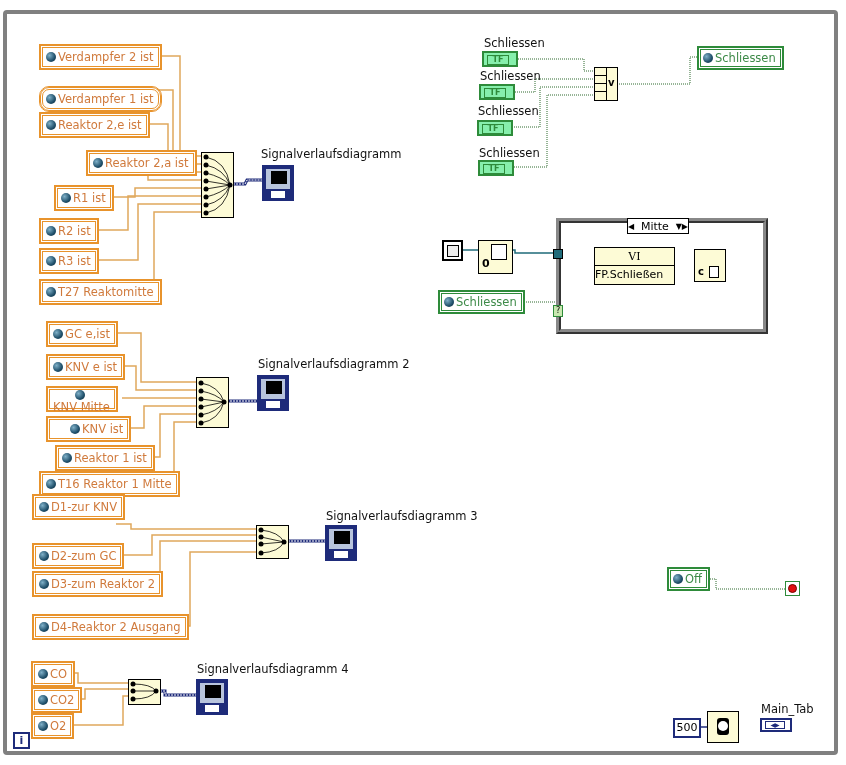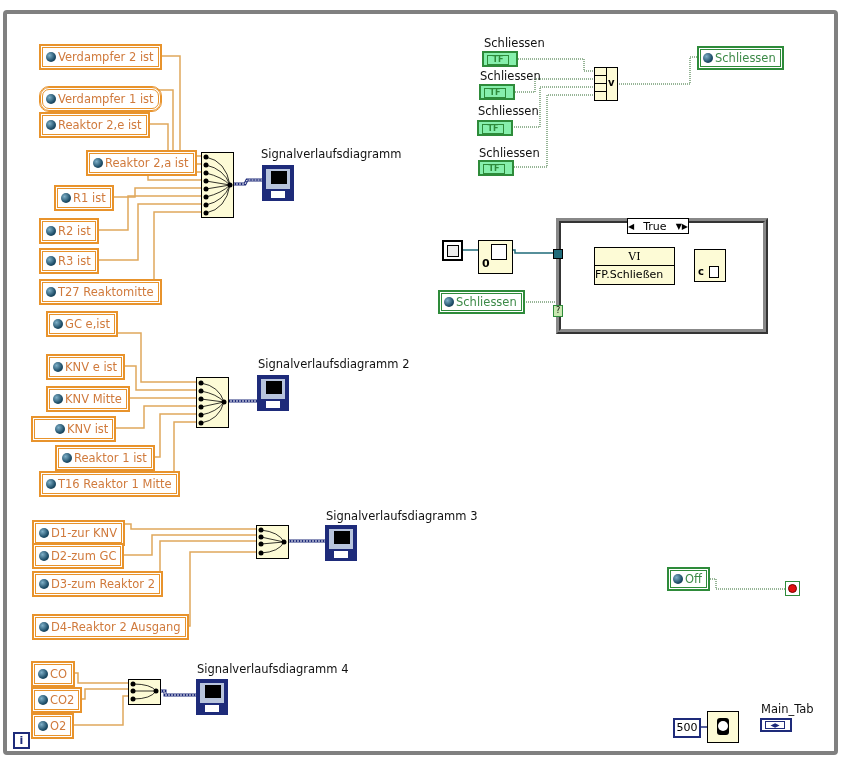--- a/index.html
+++ b/index.html
@@ -153,33 +153,33 @@
   </svg>
 </div>
 <div class="label" style="left:261px;top:147px;">Signalverlaufsdiagramm</div>
 <div class="chart-term" style="left:262px;top:165px;">
     <div class="inner">
       <div class="screen"></div>
     </div>
     <div class="foot"></div>
   </div>
 
-<div class="ovar" style="left:47px;top:312px;">
+<div class="ovar" style="left:47px;top:322px;">
     <span class="globe"></span>
     <span>GC e,ist</span>
   </div>
 <div class="ovar" style="left:47px;top:355px;">
     <span class="globe"></span>
     <span>KNV e ist</span>
   </div>
-<div class="ovar" style="left:47px;top:387px;">
+<div class="ovar" style="left:47px;top:387px;flex-direction:column;">
     <span class="globe"></span>
     <span>KNV Mitte</span>
   </div>
-<div class="ovar" style="left:32px;top:417px;padding-left:20px;">
+<div class="ovar" style="left:47px;top:417px;padding-left:20px;">
     <span class="globe"></span>
     <span>KNV ist</span>
   </div>
 <div class="ovar" style="left:56px;top:446px;">
     <span class="globe"></span>
     <span>Reaktor 1 ist</span>
   </div>
 <div class="ovar" style="left:40px;top:472px;">
     <span class="globe"></span>
     <span>T16 Reaktor 1 Mitte</span>
@@ -207,21 +207,21 @@
   </svg>
 </div>
 <div class="label" style="left:258px;top:357px;">Signalverlaufsdiagramm 2</div>
 <div class="chart-term" style="left:257px;top:375px;">
     <div class="inner">
       <div class="screen"></div>
     </div>
     <div class="foot"></div>
   </div>
 
-<div class="ovar" style="left:33px;top:521px;">
+<div class="ovar" style="left:33px;top:495px;">
     <span class="globe"></span>
     <span>D1-zur KNV</span>
   </div>
 <div class="ovar" style="left:33px;top:544px;">
     <span class="globe"></span>
     <span>D2-zum GC</span>
   </div>
 <div class="ovar" style="left:33px;top:572px;">
     <span class="globe"></span>
     <span>D3-zum Reaktor 2</span>
@@ -329,21 +329,21 @@
   <div style="position:absolute;left:3px;top:3px;width:10px;height:10px;border:1px solid #000;background:#eee;"></div>
 </div>
 <div class="abs" style="left:478px;top:240px;width:33px;height:32px;background:#fdfbd6;border:1px solid #000;">
   <div style="position:absolute;left:12px;top:3px;width:14px;height:14px;border:1px solid #000;background:#fff;"></div>
   <div style="position:absolute;left:3px;top:16px;font-size:11px;font-weight:bold;">0</div>
 </div>
 
 <div class="abs" style="left:556px;top:218px;width:202px;height:106px;border:5px solid #888;border-style:ridge;background:#fff;"></div>
 <div class="abs" style="left:627px;top:218px;width:60px;height:14px;border:1px solid #000;background:#fff;display:flex;align-items:center;justify-content:space-between;font-size:11px;">
   <span style="font-size:8px;">◀</span>
-  <span>True</span>
+  <span>Mitte</span>
   <span style="font-size:8px;">▼▶</span>
 </div>
 <div class="abs" style="left:553px;top:249px;width:8px;height:8px;background:#1f6b7a;border:1px solid #000;"></div>
 <div class="abs" style="left:553px;top:305px;width:8px;height:10px;background:#c8e8b0;border:1px solid #2e8b3a;font-size:8px;line-height:10px;text-align:center;">?</div>
 
 <div class="abs" style="left:594px;top:247px;width:79px;height:36px;background:#fdfbd6;border:1px solid #000;">
   <div style="height:17px;border-bottom:1px solid #000;text-align:center;font-size:11px;font-family:'DejaVu Serif',serif;line-height:17px;">VI</div>
   <div style="text-align:left;font-size:11px;line-height:17px;">FP.Schließen</div>
 </div>
 <div class="abs" style="left:694px;top:249px;width:30px;height:31px;background:#fdfbd6;border:1px solid #000;">

